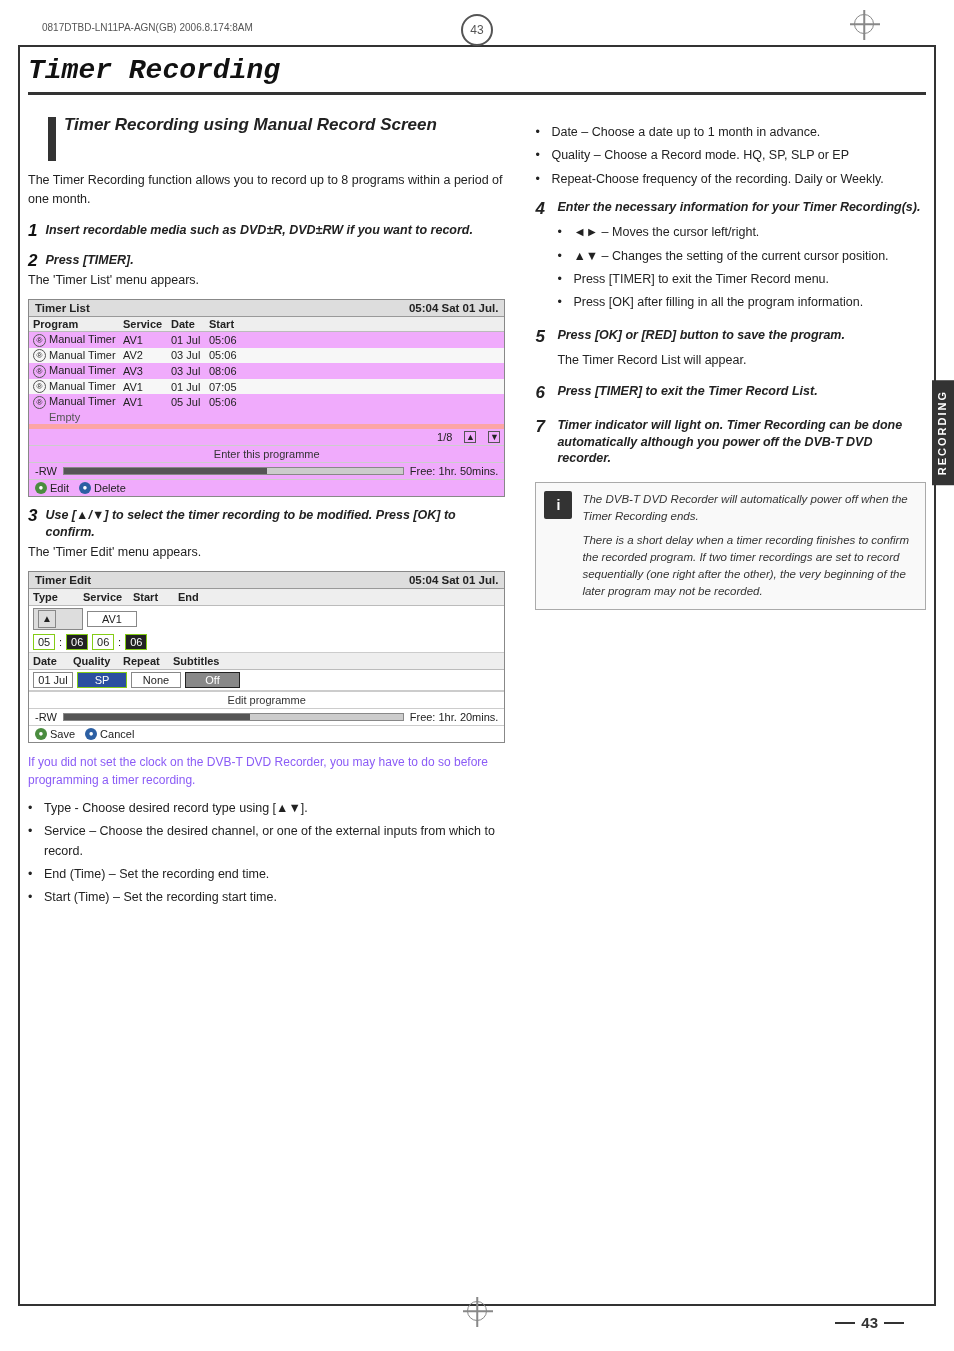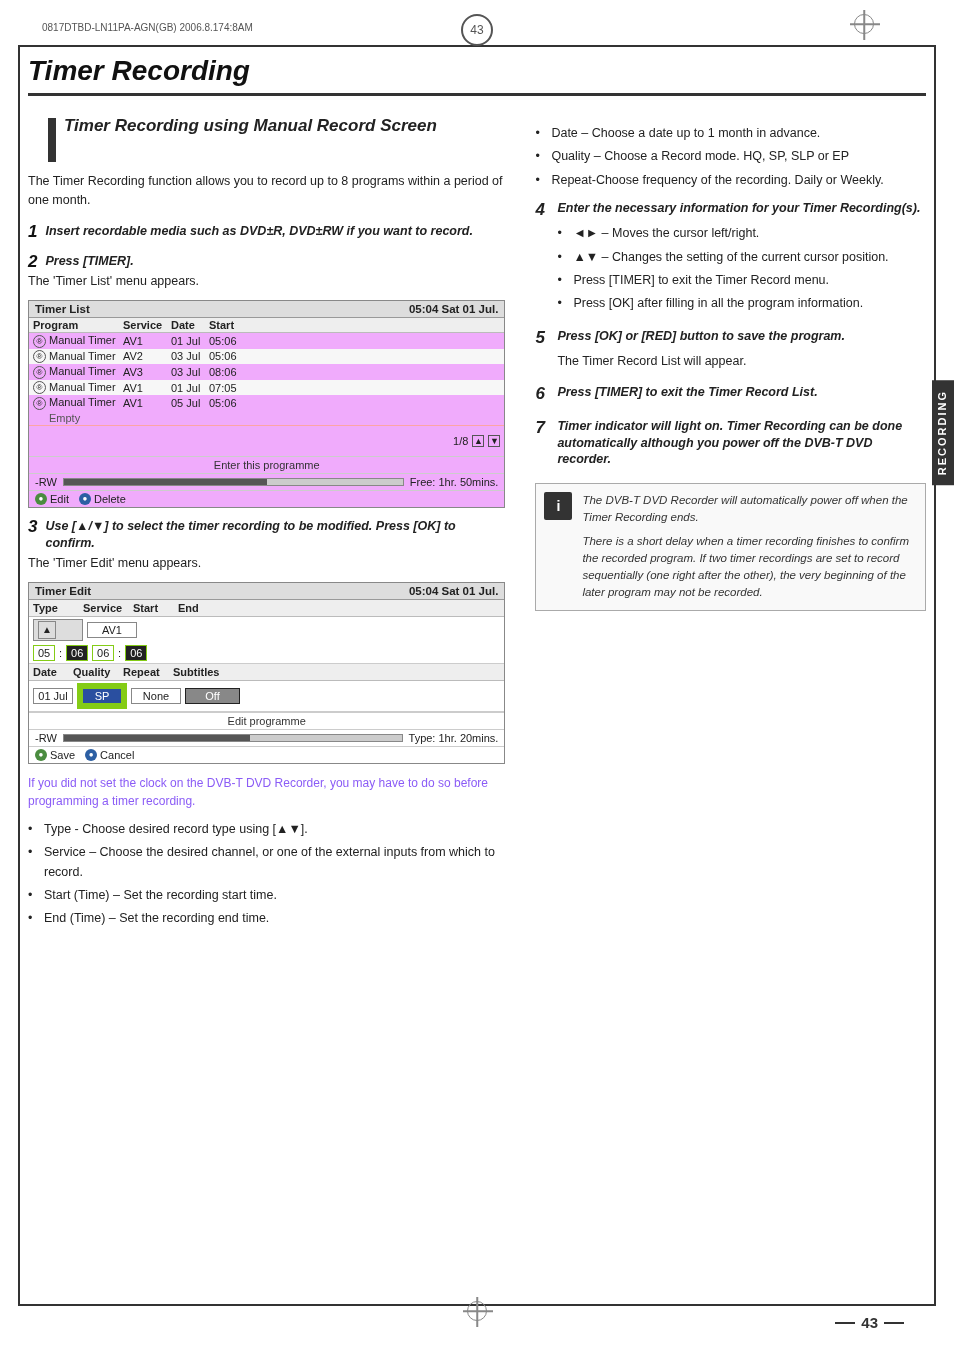--- a/index.html
+++ b/index.html
@@ -103,21 +103,21 @@
 
     
     .main-title {
       font-size: 28px;
       font-weight: bold;
       font-style: italic;
       color: #111;
       border-bottom: 3px solid #333;
       padding-bottom: 6px;
       margin-bottom: 20px;
-      font-family: Liberation Sans, sans-serif;
+      font-family: Liberation Mono, monospace;
     }
 
     
     .two-col {
       display: flex;
       gap: 30px;
     }
     .col-left {
       flex: 1.1;
       min-width: 0;
@@ -232,27 +232,27 @@
       margin-right: 3px;
       vertical-align: middle;
     }
     .timer-box-empty {
       padding: 1px 4px 1px 20px;
       font-size: 11px;
       color: #555;
     }
     .timer-box-count {
       text-align: right;
-      padding: 9px 4px;
-      font-size: 11px;
-      border-top: 1px solid #fca5a5;
+      padding: 2px 4px;
+      font-size: 11px;
+      border-top: 5px solid #fca5a5;
       display: flex;
       justify-content: flex-end;
       align-items: center;
-      gap: 4px;
+      gap: 12px;
     }
     .arrow-btn {
       display: inline-block;
       width: 12px;
       height: 12px;
       border: 1px solid #555;
       text-align: center;
       line-height: 10px;
       font-size: 9px;
       cursor: pointer;
@@ -380,21 +380,21 @@
       grid-template-columns: 40px 50px 50px 55px;
       padding: 2px 4px;
       gap: 4px;
       align-items: center;
       font-size: 11px;
       border-bottom: 1px solid #ccc;
     }
     .edit-cell-blue {
       background: #2a4fa0;
       color: #fff;
-      border: 6px solid #84cc16;
+      border: 1px solid #84cc16;
       padding: 1px 4px;
       text-align: center;
       font-size: 11px;
     }
     .edit-cell-off {
       background: #888;
       color: #fff;
       border: 1px solid #222;
       padding: 1px 4px;
       text-align: center;
@@ -696,42 +696,42 @@
           <div class="edit-cell-off">Off</div>
         </div>
 
         <div class="timer-box-note">Edit  programme</div>
 
         <div class="timer-box-bar">
           <span>-RW</span>
           <div class="progress-bar-outer">
             <div class="progress-bar-inner" style="width:55%"></div>
           </div>
-          <span>Type: 1hr. 20mins.</span>
+          <span>Free: 1hr. 20mins.</span>
         </div>
 
         <div class="timer-box-footer">
           <div class="footer-btn">
             <span class="circle-btn circle-green">●</span>
             <span>Save</span>
           </div>
           <div class="footer-btn">
             <span class="circle-btn circle-blue">●</span>
             <span>Cancel</span>
           </div>
         </div>
       </div>
 
       <div class="italic-note">If you did not set the clock on the DVB-T DVD Recorder, you may have to do so before programming a timer recording.</div>
 
       <ul class="bullet-list">
         <li>Type - Choose desired record type using [▲▼].</li>
         <li>Service – Choose the desired channel, or one of the external inputs from which to record.</li>
+        <li>End (Time) – Set the recording end time.</li>
         <li>Start (Time) – Set the recording start time.</li>
-        <li>End (Time) – Set the recording end time.</li>
       </ul>
     </div>
 
     <div class="col-right">
 
       <ul class="bullet-list">
         <li>Date – Choose a date up to 1 month in advance.</li>
         <li>Quality – Choose a Record mode. HQ, SP, SLP or EP</li>
         <li>Repeat-Choose frequency of the recording. Daily or Weekly.</li>
       </ul>

